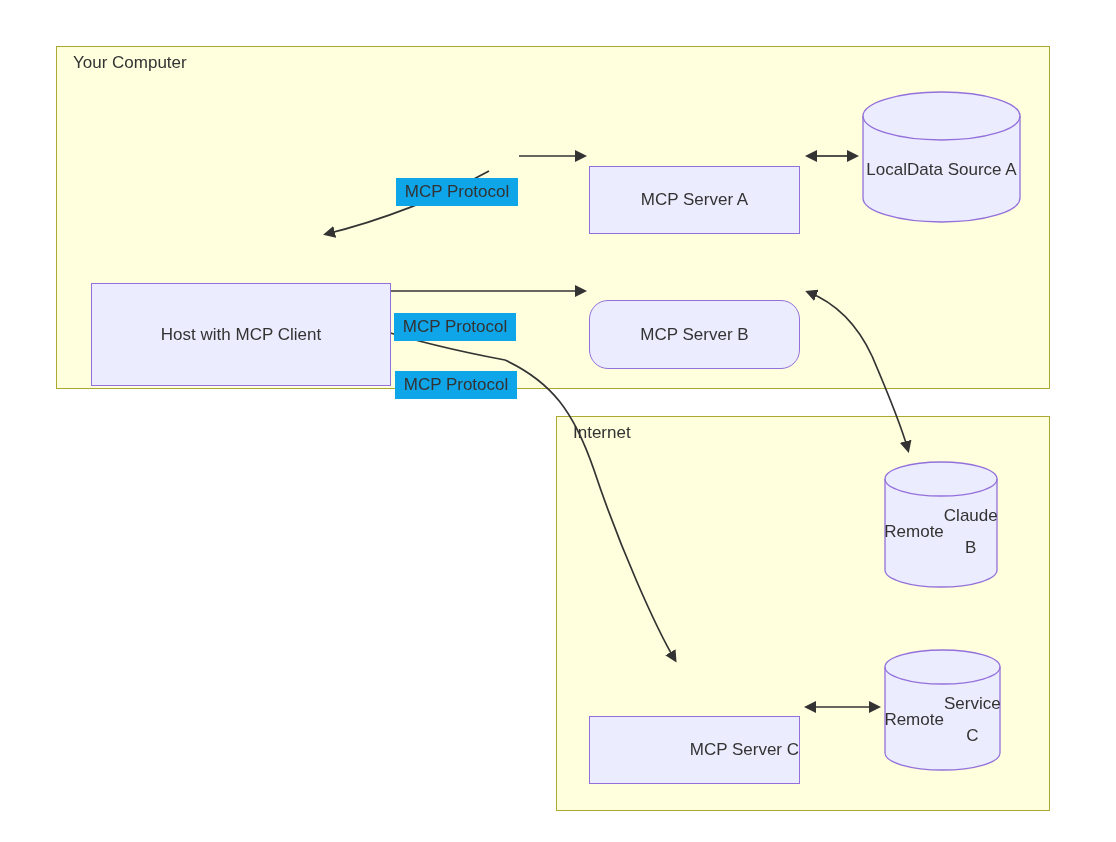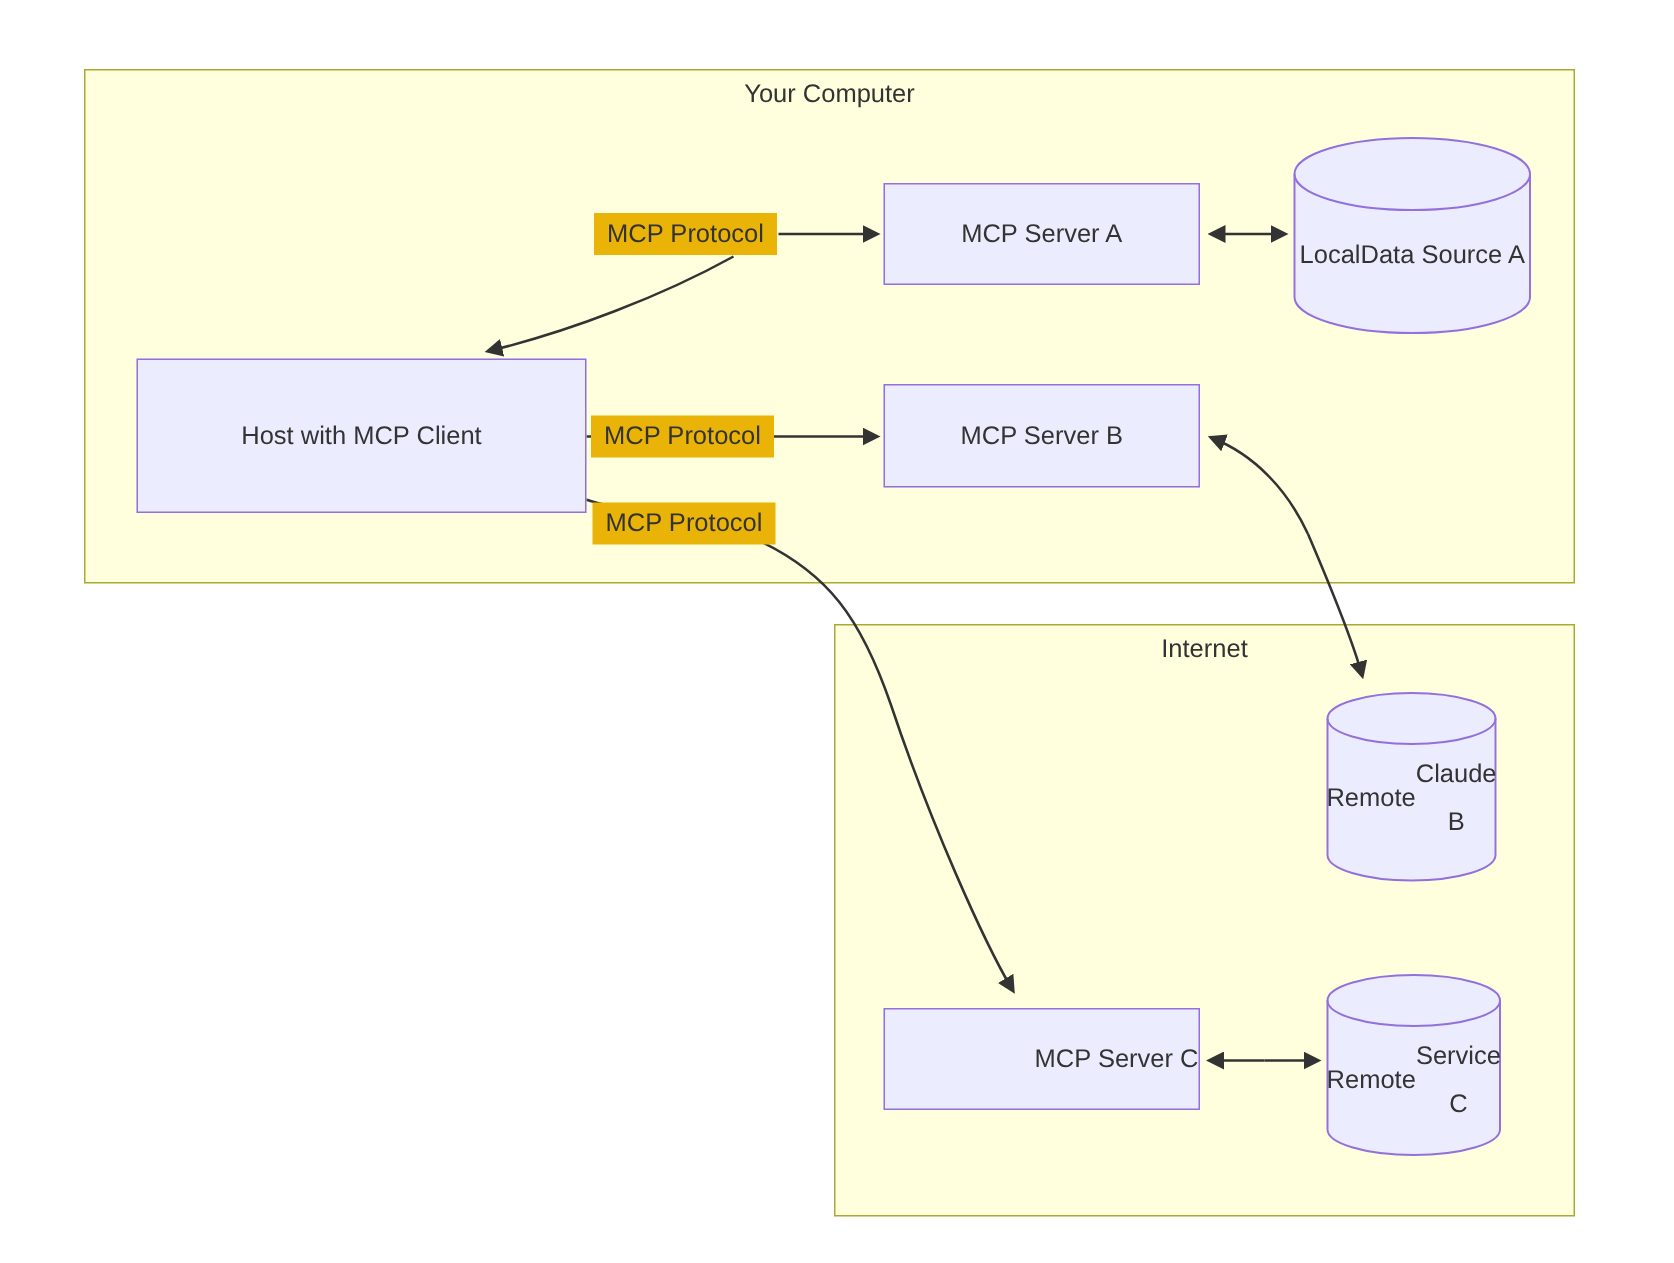--- a/index.html
+++ b/index.html
@@ -6,35 +6,35 @@
   .canvas{
     position:relative;width:1116px;height:842px;background:#ffffff;
     font-family:"Liberation Sans",sans-serif;color:#333333;font-size:17px;
     overflow:hidden;
   }
   .container{
     position:absolute;background:#ffffde;border:1.5px solid #aaaa33;
     box-sizing:border-box;
   }
   .container-title{
-    position:absolute;top:6px;left:0;right:0;text-align:center;
+    position:absolute;top:6px;left:0;right:0;text-align:left;padding-left:16px;
   }
   .edges-svg{position:absolute;left:0;top:0;pointer-events:none;}
   .node{
     position:absolute;background:#ECECFF;border:1.5px solid #9370DB;
     box-sizing:border-box;display:flex;flex-direction:column;
-    align-items:center;justify-content:center;text-align:center;line-height:34px;
+    align-items:center;justify-content:center;text-align:center;line-height:34px;margin-top:44px;
   }
   .cyl-text{
     position:absolute;display:flex;flex-direction:row;align-items:center;
     justify-content:center;text-align:center;line-height:32px;
   }
   .edge-label{
-    position:absolute;background:#eab308;box-sizing:border-box;
-    display:flex;align-items:center;justify-content:center;white-space:nowrap;
+    position:absolute;background:#0ea5e9;box-sizing:border-box;
+    display:flex;align-items:center;justify-content:center;white-space:nowrap;margin-top:36px;
   }
 </style>
 </head>
 <body>
 
 <div class="canvas">
 
   <div class="container" style="left:56px;top:46px;width:994px;height:343px;">
     <div class="container-title">Your Computer</div>
   </div>
@@ -88,21 +88,21 @@
   </svg>
 
   <div class="node" style="left:91px;top:239px;width:300px;height:103px;">
     <div>Host with MCP Client</div>
   </div>
 
   <div class="node" style="left:589px;top:122px;width:211px;height:68px;">
     <div>MCP Server A</div>
   </div>
 
-  <div class="node" style="left:589px;top:256px;width:211px;height:69px;">
+  <div class="node" style="left:589px;top:256px;width:211px;height:69px;border-radius:19px;">
     <div>MCP Server B</div>
   </div>
 
   <div class="node" style="left:589px;top:672px;width:211px;height:68px;align-items:flex-end;">
     <div>MCP Server C</div>
   </div>
 
   <div class="cyl-text" style="left:863px;top:126px;width:157px;height:88px;">
     <div>Local</div>
     <div>Data Source A</div>

